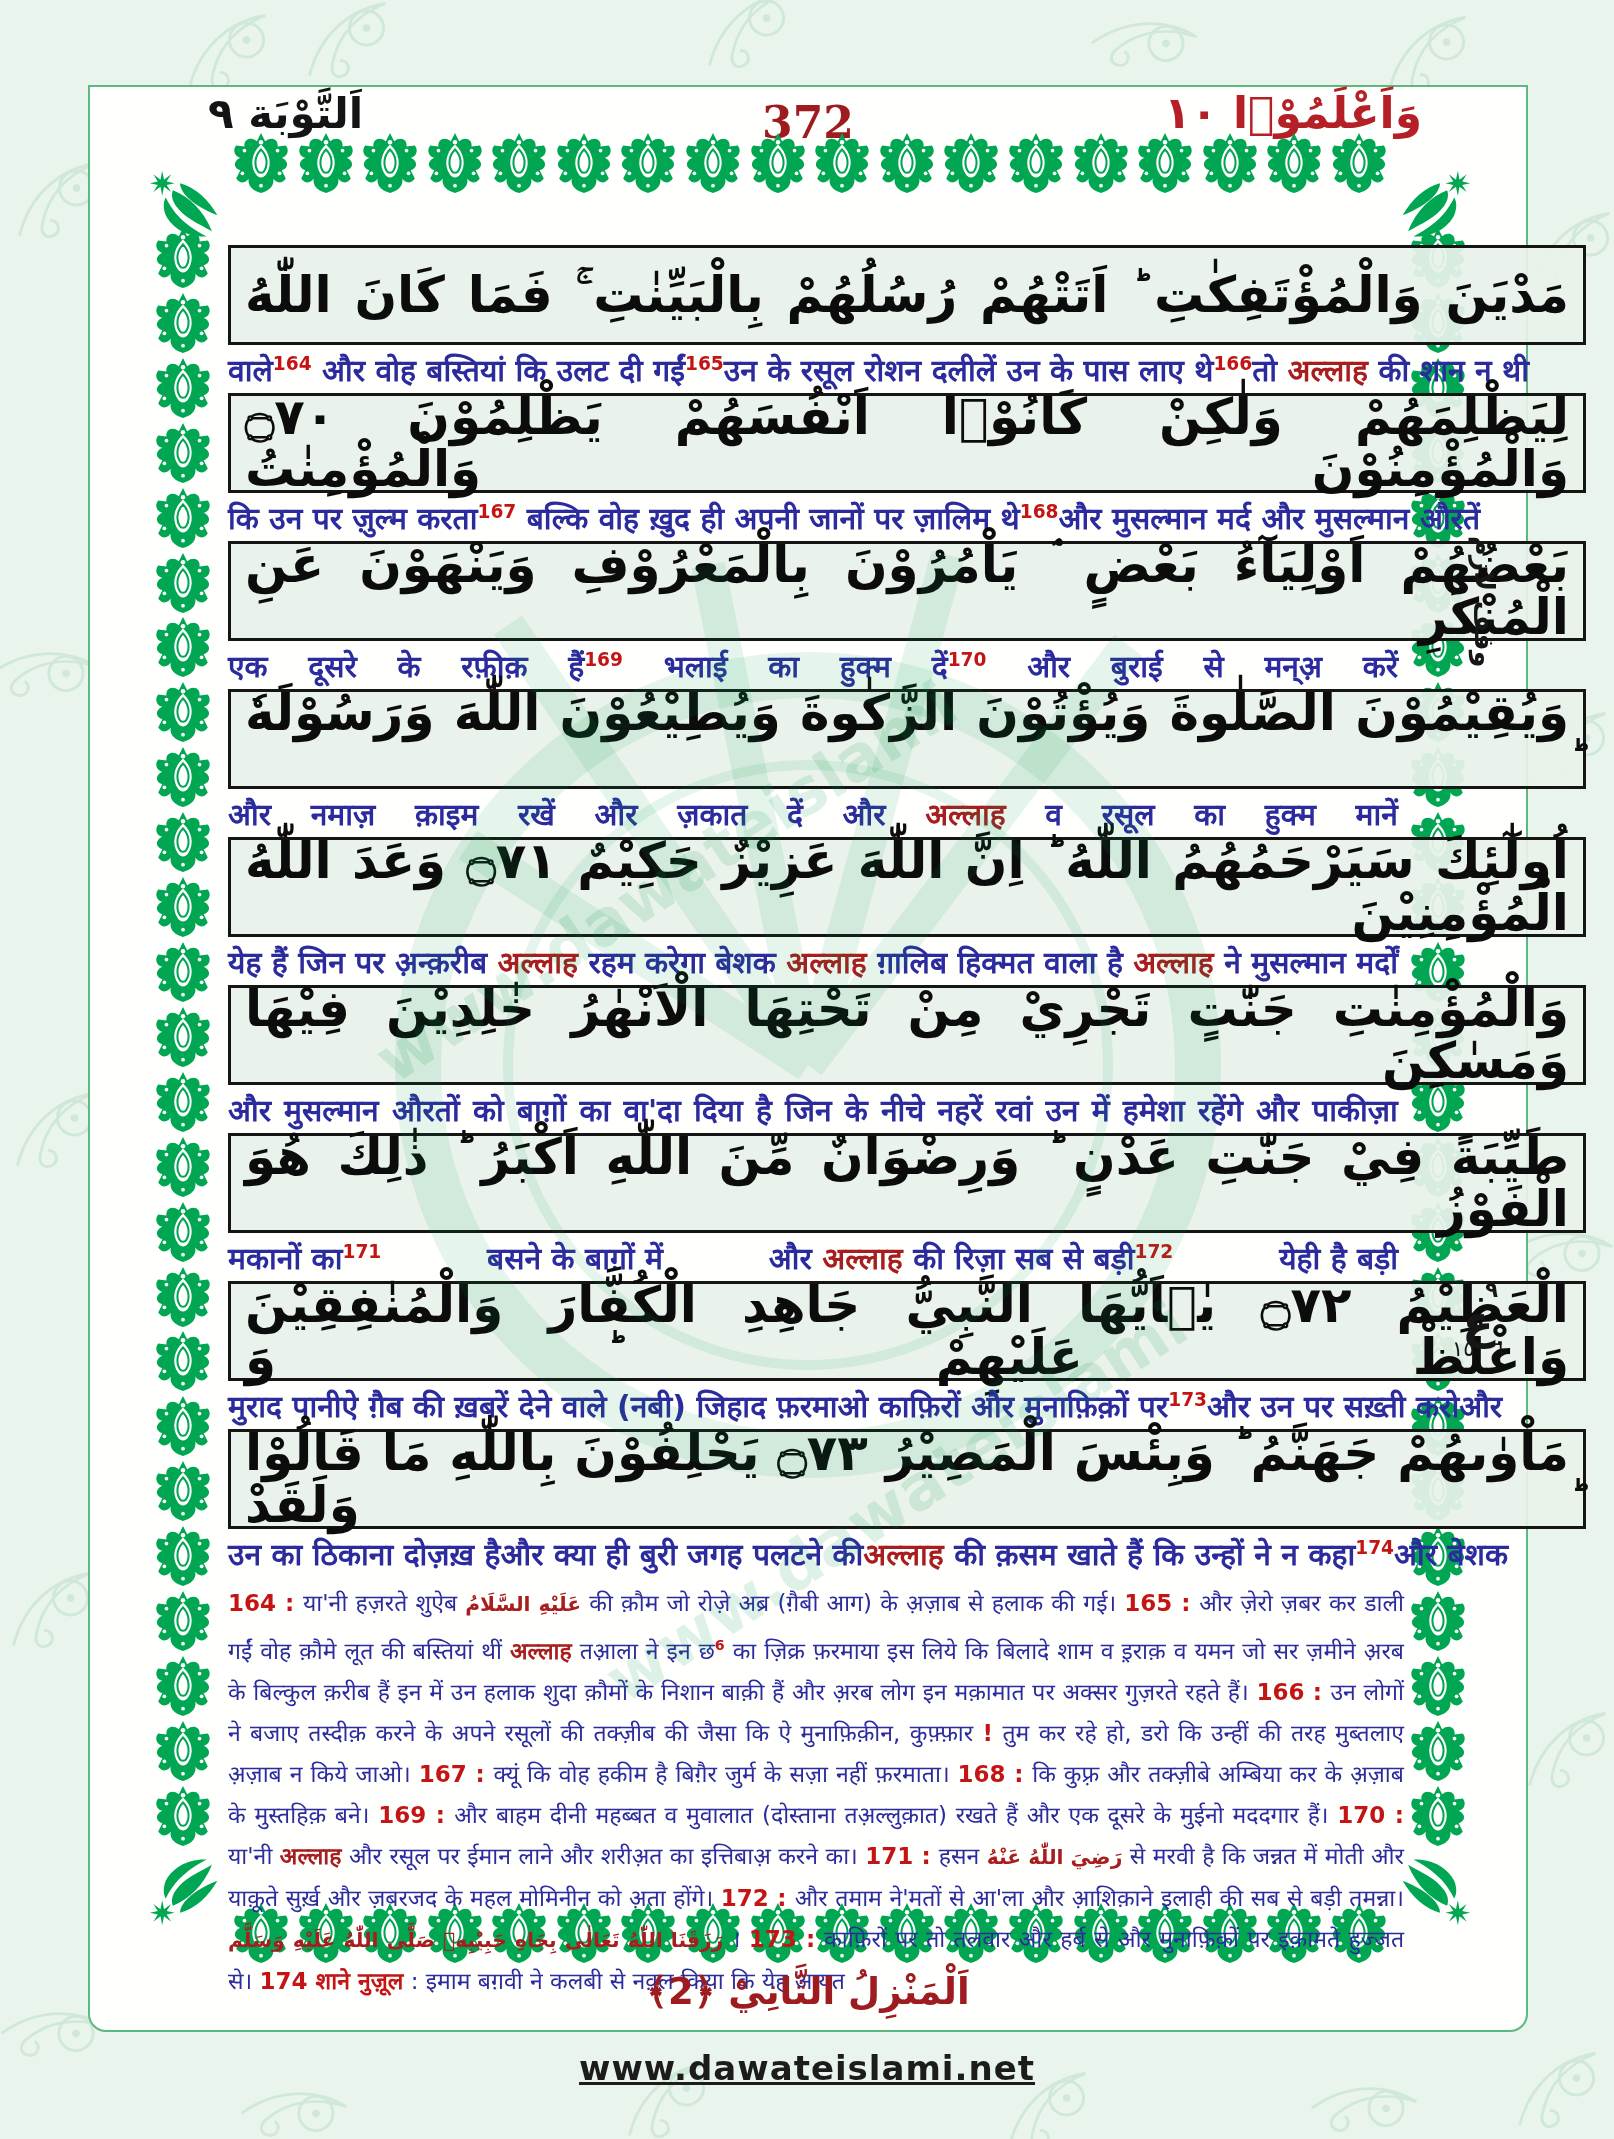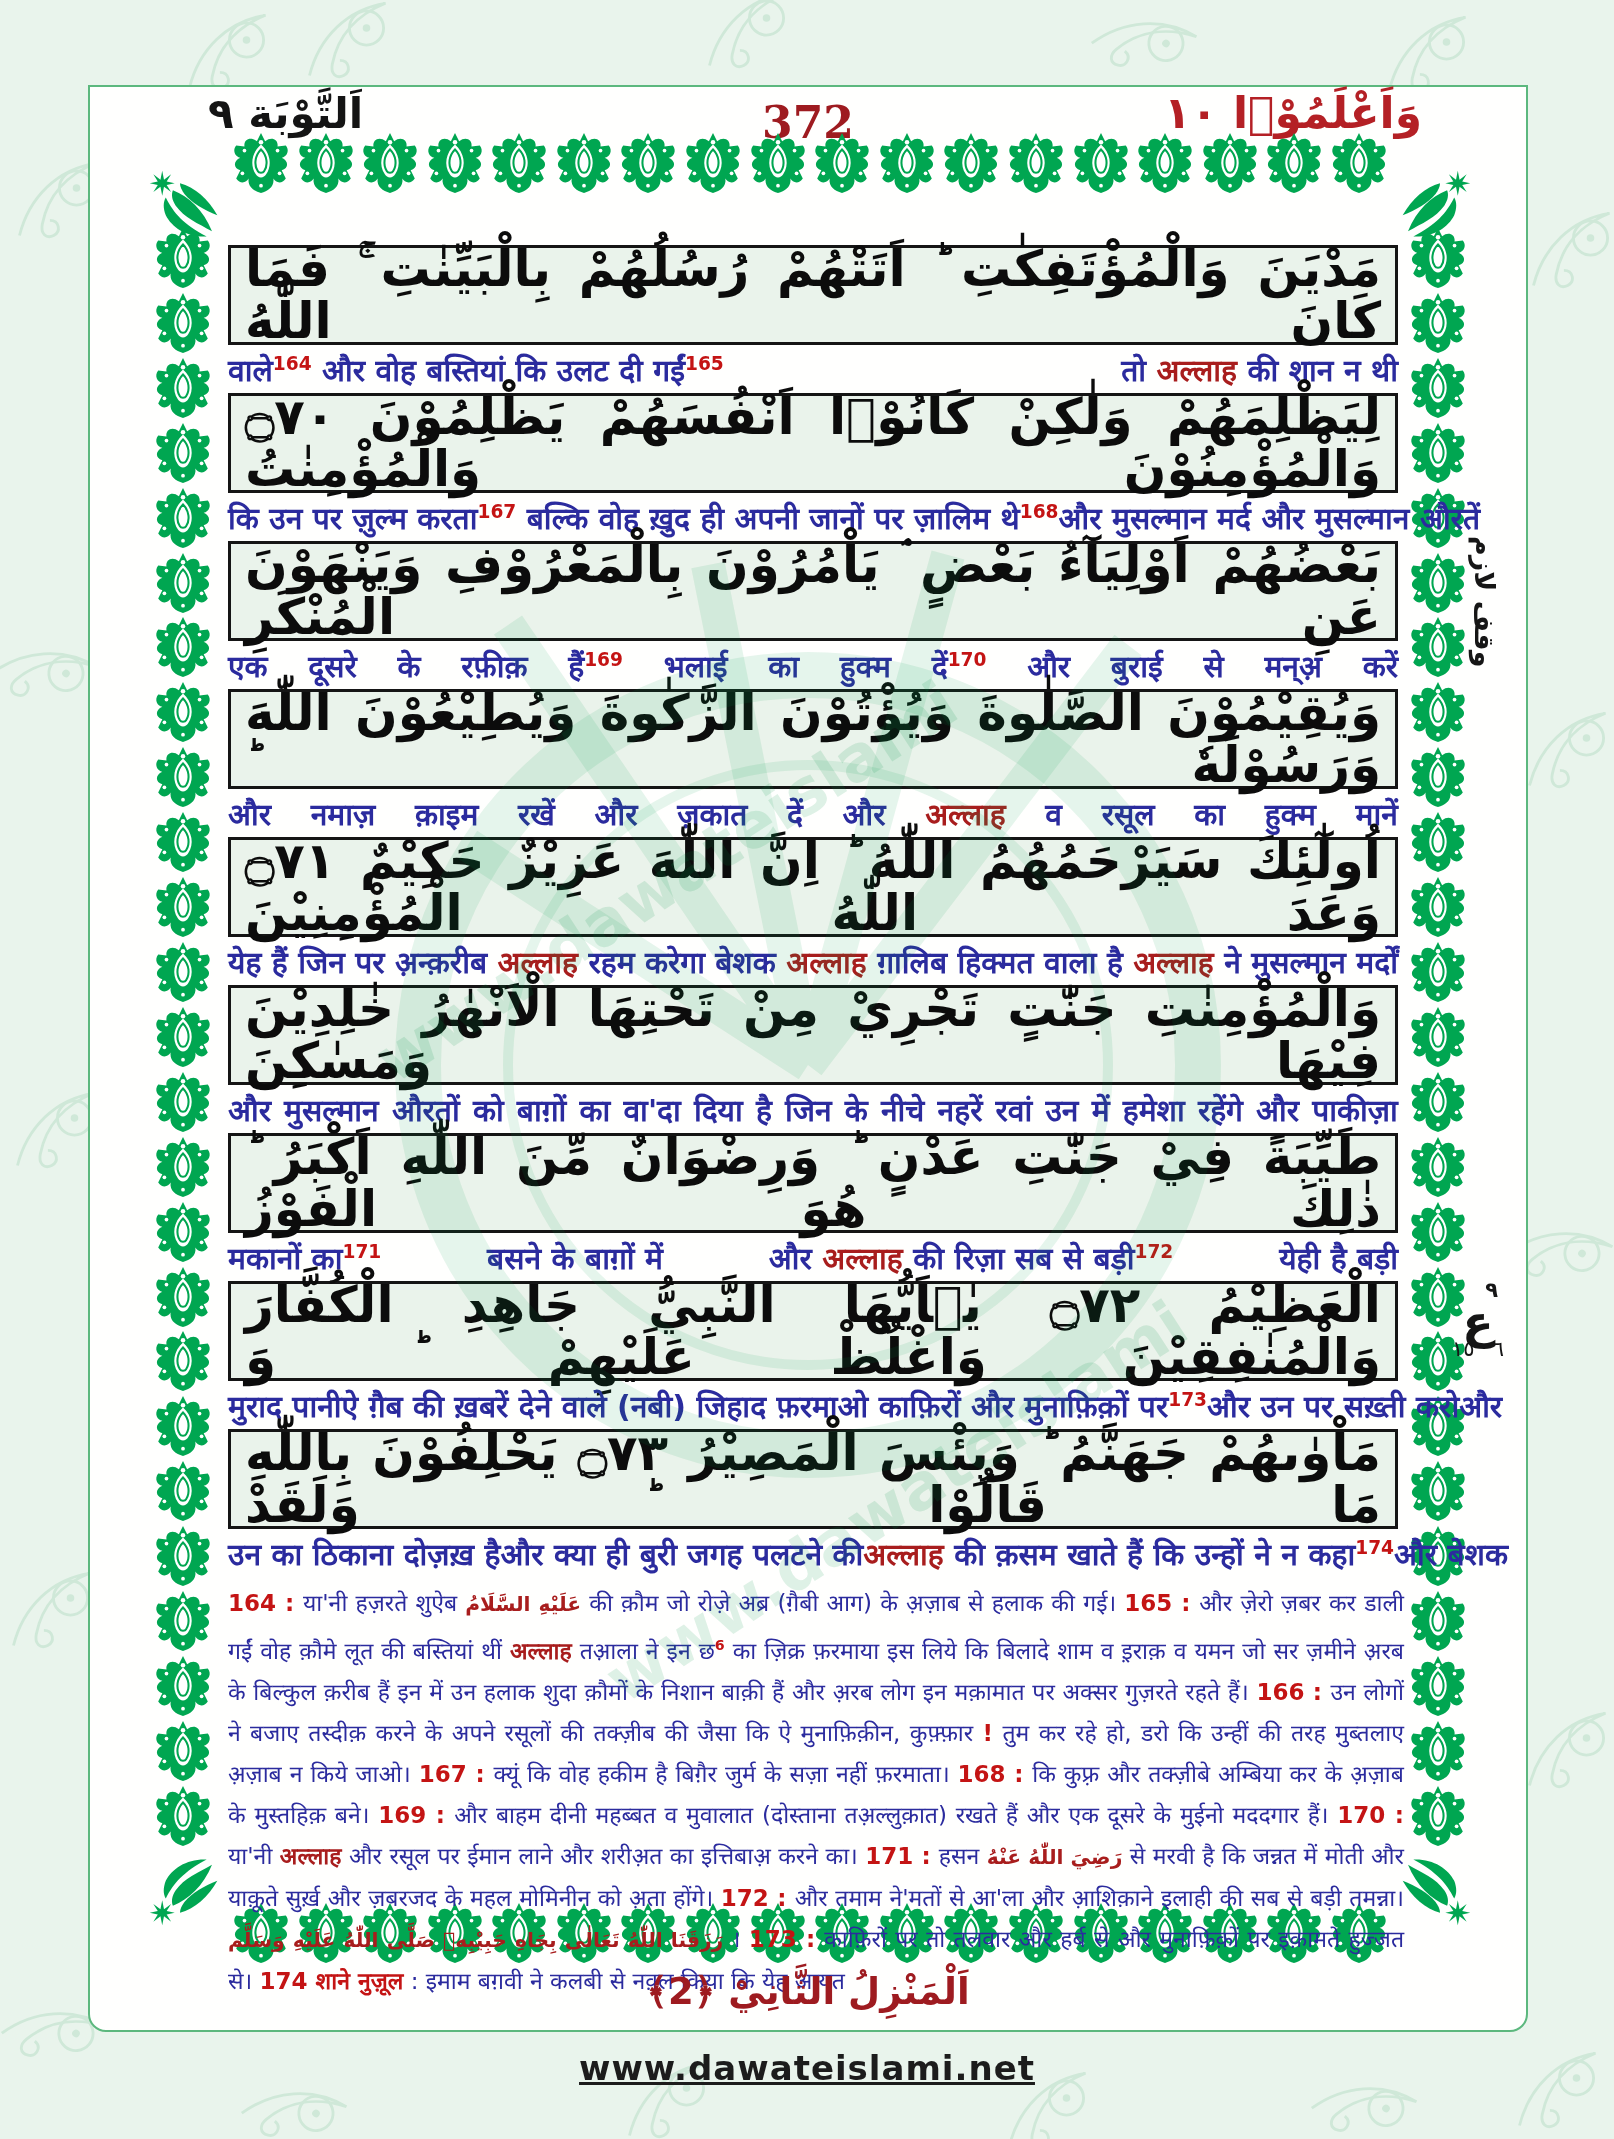--- a/index.html
+++ b/index.html
@@ -30,21 +30,21 @@
   .bcol.left{left:62px;top:140px;width:62px;height:1620px;}
   .bcol.right{left:1317px;top:140px;width:62px;height:1620px;}
   .motif{width:62px;height:62px;flex:0 0 auto;}
   .corner{position:absolute;width:80px;height:80px;color:#00a651;}
   .corner.tl{left:58px;top:82px;}
   .corner.tr{left:1302px;top:82px;transform:scaleX(-1);}
   .corner.bl{left:58px;top:1760px;transform:scaleY(-1);}
   .corner.br{left:1302px;top:1760px;transform:scale(-1,-1);}
   
   .vbox{
-    position:absolute;left:138px;width:1170px;height:100px;box-sizing:border-box;
+    position:absolute;left:138px;width:1358px;height:100px;box-sizing:border-box;
     background:rgba(232,242,233,0.93);border:3px solid #151515;
     display:flex;align-items:center;z-index:2;
   }
   .vbox .ar{
     width:100%;direction:rtl;font-size:50px;font-weight:bold;color:#0c0c0c;
     text-align:justify;text-align-last:justify;padding:0 14px;line-height:1.05;
     font-family:"DejaVu Sans",sans-serif;
   }
   .tline{
     position:absolute;left:138px;width:1170px;height:48px;z-index:2;
@@ -420,20 +420,21 @@
   <svg class="corner br">
       <use href="#spray"></use>
     </svg>
 
   <div id="content">
       <div class="vbox" style="top: 158px;">
         <div class="ar">مَدْيَنَ وَالْمُؤْتَفِكٰتِ ؕ اَتَتْهُمْ رُسُلُهُمْ بِالْبَيِّنٰتِ ۚ فَمَا كَانَ اللّٰهُ</div>
       </div>
       <div class="tline" style="top: 258px;">
         <span class="grp"><span>वाले<sup>164</sup></span><span> और वोह बस्तियां कि उलट दी गईं<sup>165</sup></span></span>
+        <span class="grp"><span>उन के रसूल रोशन दलीलें उन के पास लाए थे<sup>166</sup></span></span>
         <span class="grp"><span>तो </span><span class="allah">अल्लाह</span><span> की शान न थी</span></span>
       </div>
       <div class="vbox" style="top: 306px;">
         <div class="ar">لِيَظْلِمَهُمْ وَلٰكِنْ كَانُوْۤا اَنْفُسَهُمْ يَظْلِمُوْنَ ۝٧٠ وَالْمُؤْمِنُوْنَ وَالْمُؤْمِنٰتُ</div>
       </div>
       <div class="tline" style="top: 406px;">
         <span class="grp"><span>कि उन पर ज़ुल्म करता<sup>167</sup></span><span> बल्कि वोह ख़ुद ही अपनी जानों पर ज़ालिम थे<sup>168</sup></span></span>
         <span class="grp"><span>और मुसल्मान मर्द और मुसल्मान औरतें</span></span>
       </div>
       <div class="vbox" style="top: 454px;">

